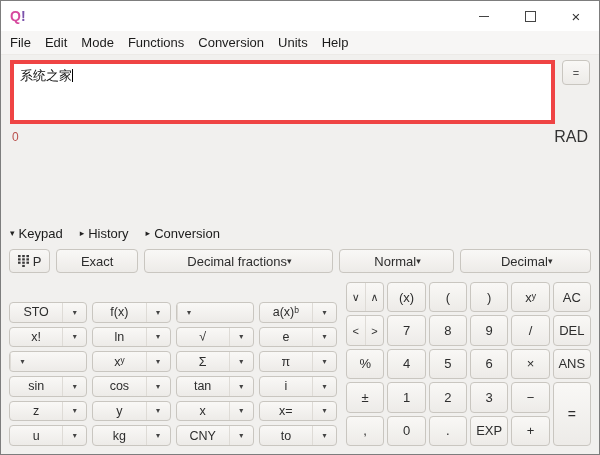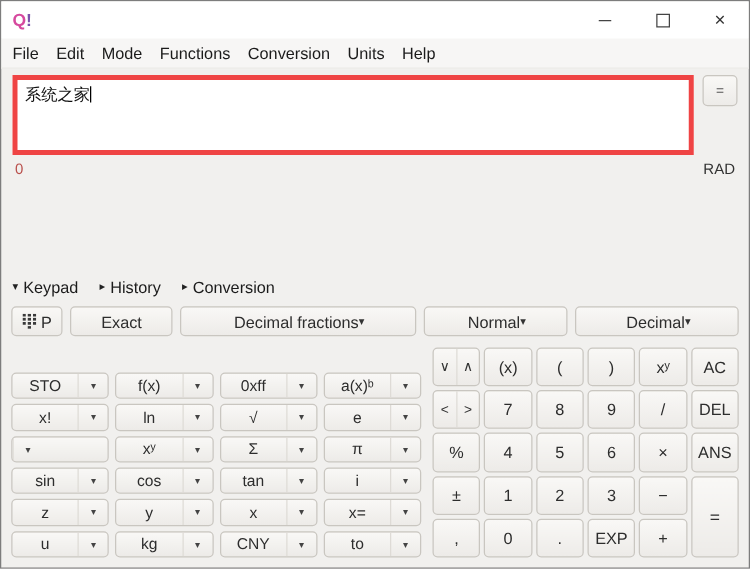--- a/index.html
+++ b/index.html
@@ -26,21 +26,21 @@
   
   .input-row{display:flex;align-items:flex-start;margin:5px 9px 0 9px;gap:7px;}
   .expr-box{flex:1;height:50px;background:#fff;border:4px solid #ef4444;padding:3px 6px;
             font-size:13px;color:#111;overflow:hidden;}
   .caret{display:inline-block;width:1px;height:13px;background:#000;vertical-align:-2px;}
   .btn{background:linear-gradient(#f9f8f6,#edebe8);border:1px solid #c9c6c0;border-radius:4px;color:#2d2d2d;}
   .equals-mini{width:26px;height:23px;font-size:11px;color:#555;display:flex;align-items:center;justify-content:center;}
 
   .status-row{display:flex;justify-content:space-between;padding:4px 11px 0 11px;align-items:center;}
   .result{color:#b9504c;font-size:12px;}
-  .rad{color:#333;font-size:12px;}
+  .rad{color:#333;font-size:16px;}
 
   .spacer{height:78px;}
 
   
   .panel-row{display:flex;gap:17px;padding-left:9px;align-items:center;font-size:13px;color:#1b1b1b;height:18px;}
   .panel-toggle{display:flex;align-items:center;gap:4px;}
   .tri{font-size:9px;color:#222;line-height:1;}
 
   
   .toolbar{display:flex;gap:6px;padding:7px 8px 2px 8px;}
@@ -171,21 +171,20 @@
     <div class="left-keypad">
         <div class="keygroup">
           <div class="keymain">STO</div>
           <div class="keyarrow">▾</div>
         </div>
         <div class="keygroup">
           <div class="keymain it">f(x)</div>
           <div class="keyarrow">▾</div>
         </div>
         <div class="keygroup">
-          <div class="keymain">0xff</div>
           <div class="keyarrow">▾</div>
         </div>
         <div class="keygroup">
           <div class="keymain">a(x)ᵇ</div>
           <div class="keyarrow">▾</div>
         </div>
         <div class="keygroup">
           <div class="keymain">x!</div>
           <div class="keyarrow">▾</div>
         </div>

